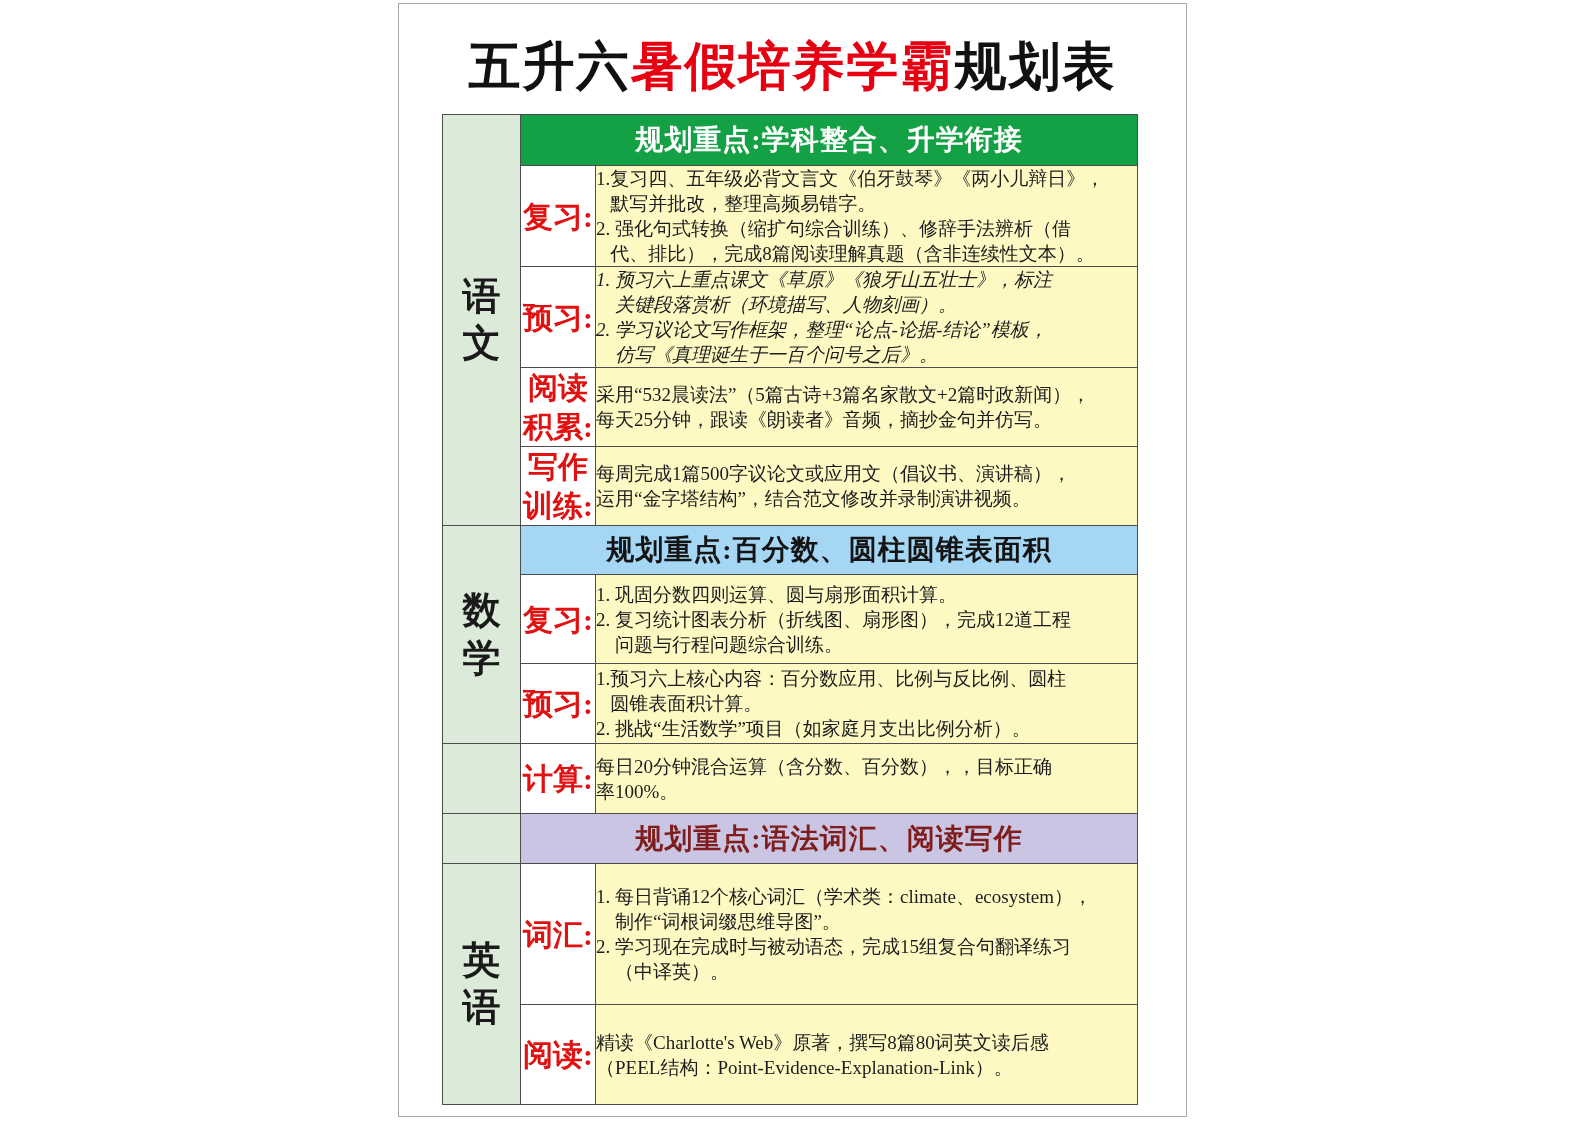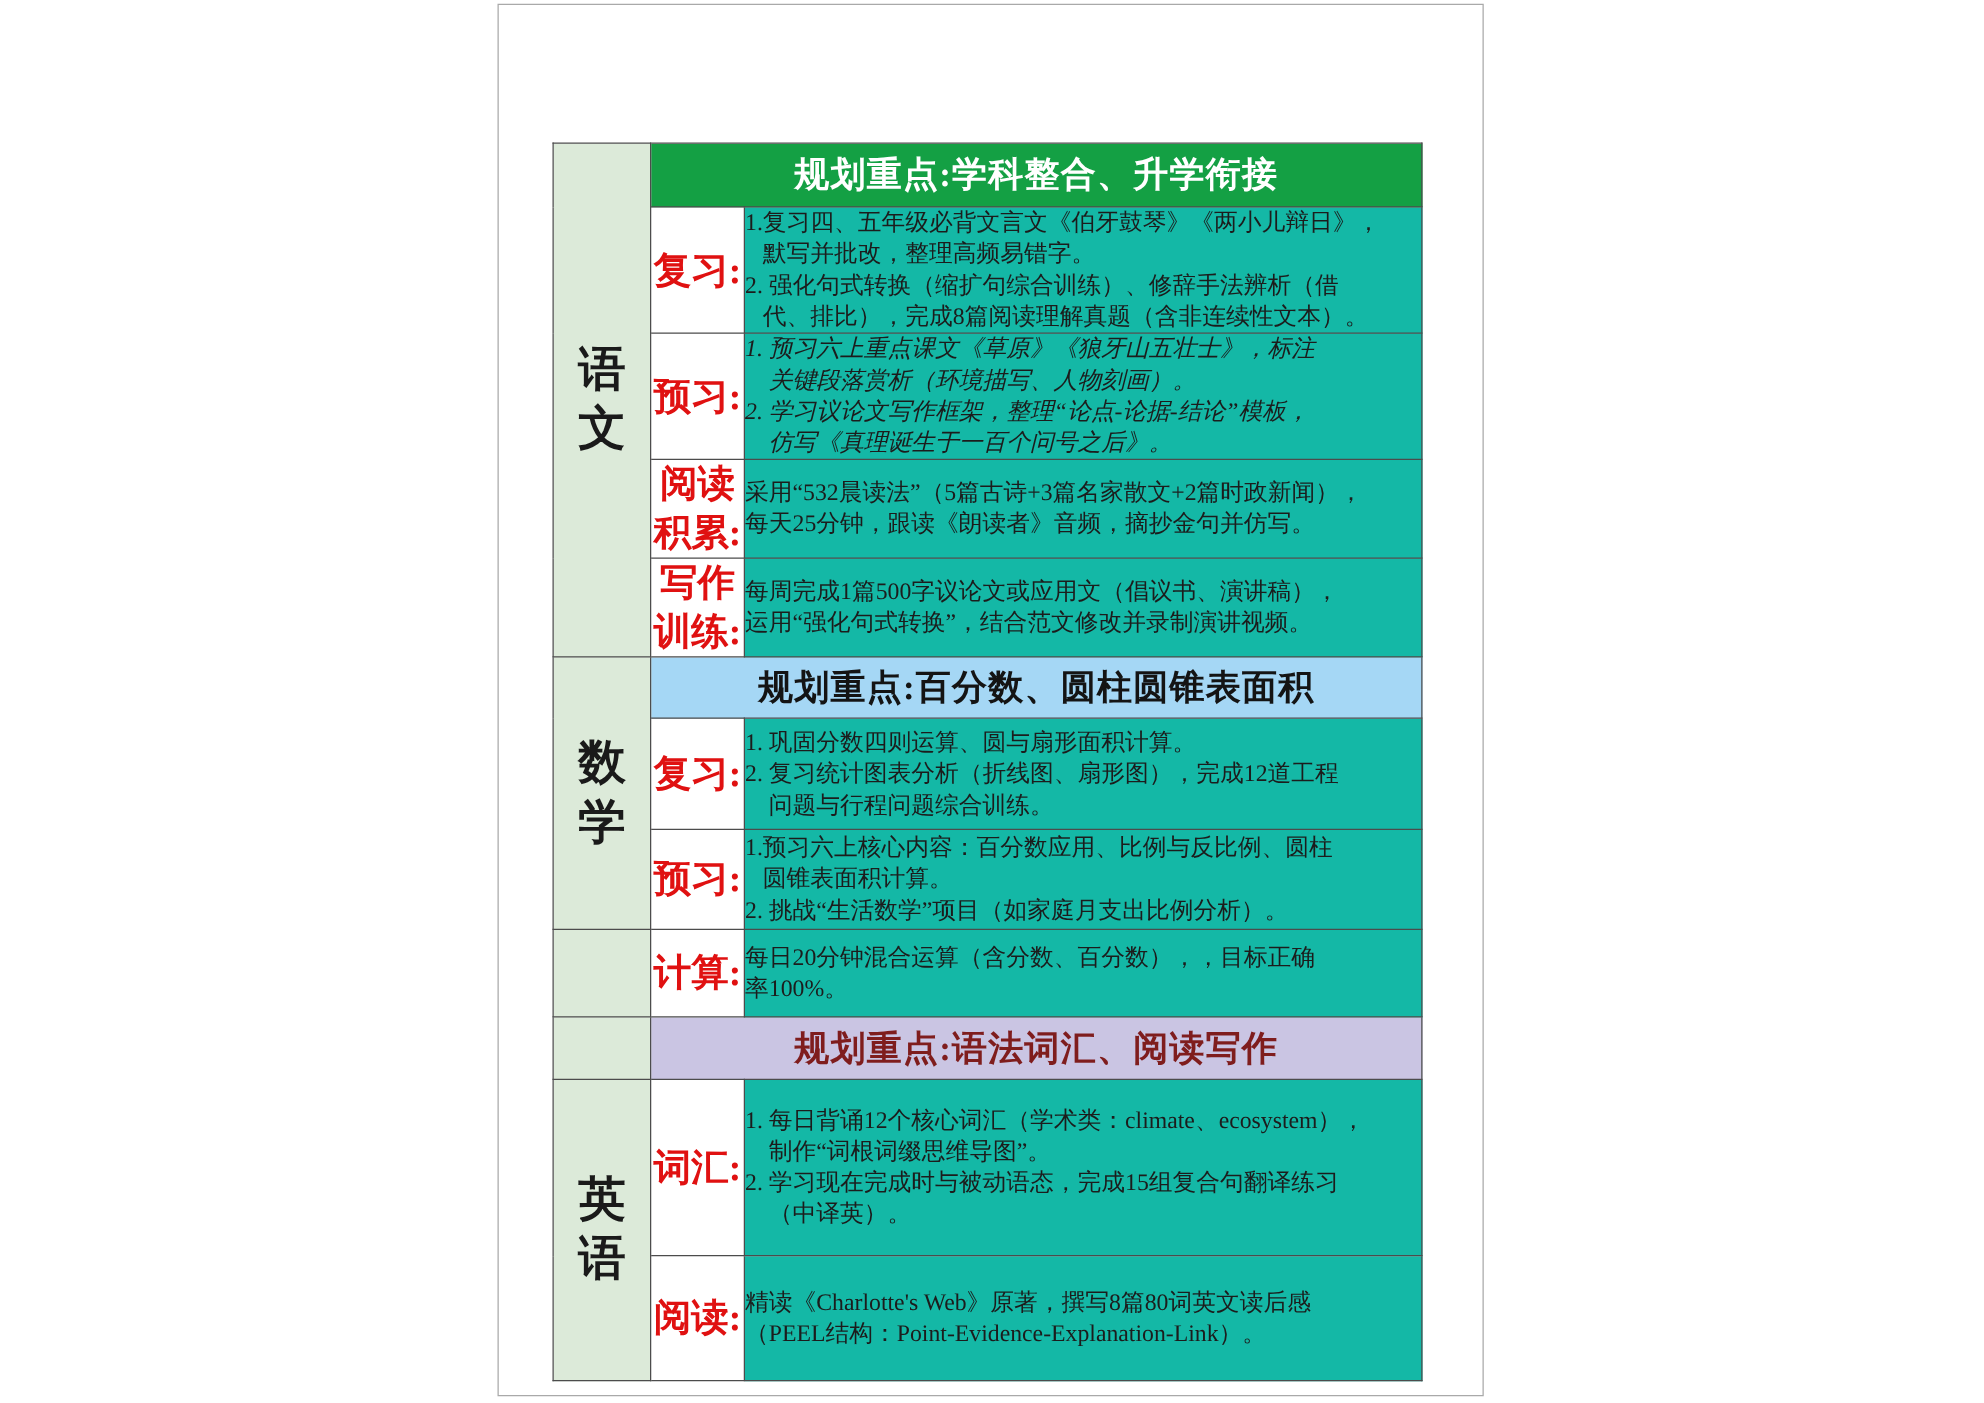--- a/index.html
+++ b/index.html
@@ -91,21 +91,21 @@
     line-height: 1.3;
     background: #ffffff;
   }
   td.content {
     vertical-align: middle;
     font-size: 19px;
     line-height: 25px;
     color: #1c1c1c;
     white-space: pre-wrap;
     padding: 5px 2px 5px 8px;
-    background: #14b8a6;
+    background: #fef9c3;
   }
   
   tr.r1  td.sec-header { height: 51px; }
   tr.r2  td.content { height: 98px; }
   tr.r3  td.content { height: 96px; font-style: italic; }
   tr.r4  td.content { height: 66px; }
   tr.r5  td.content { height: 70px; }
   tr.r6  td.sec-header { height: 49px; text-align: center; }
   tr.r7  td.content { height: 89px; }
   tr.r8  td.content { height: 80px; }
@@ -113,20 +113,21 @@
   tr.r10 td.sec-header { height: 50px; }
   tr.r11 td.content { height: 141px; }
   tr.r12 td.content { height: 100px; margin-top: 20px; }
 </style>
 </head>
 <body>
 
 <div class="canvas">
   <div class="page">
 
+    <h1 class="title"><span>五升六</span><span class="red">暑假培养学霸</span><span>规划表</span></h1>
 
     <table class="plan">
       <colgroup>
         <col class="c-subject">
         <col class="c-label">
         <col class="c-content">
       </colgroup>
 
       <tbody>
           <tr class="r1">
@@ -151,21 +152,21 @@
       <tr class="r4">
         <td class="label">阅读
 积累:</td>
         <td class="content">采用“532晨读法”（5篇古诗+3篇名家散文+2篇时政新闻），
 每天25分钟，跟读《朗读者》音频，摘抄金句并仿写。</td>
       </tr>
       <tr class="r5">
         <td class="label">写作
 训练:</td>
         <td class="content">每周完成1篇500字议论文或应用文（倡议书、演讲稿），
-运用“强化句式转换”，结合范文修改并录制演讲视频。</td>
+运用“金字塔结构”，结合范文修改并录制演讲视频。</td>
       </tr>
 
       <tr class="r6">
         <td class="subject" rowspan="3">数
 学</td>
         <td class="sec-header sec2" colspan="2">规划重点:百分数、圆柱圆锥表面积</td>
       </tr>
       <tr class="r7">
         <td class="label">复习:</td>
         <td class="content">1. 巩固分数四则运算、圆与扇形面积计算。

